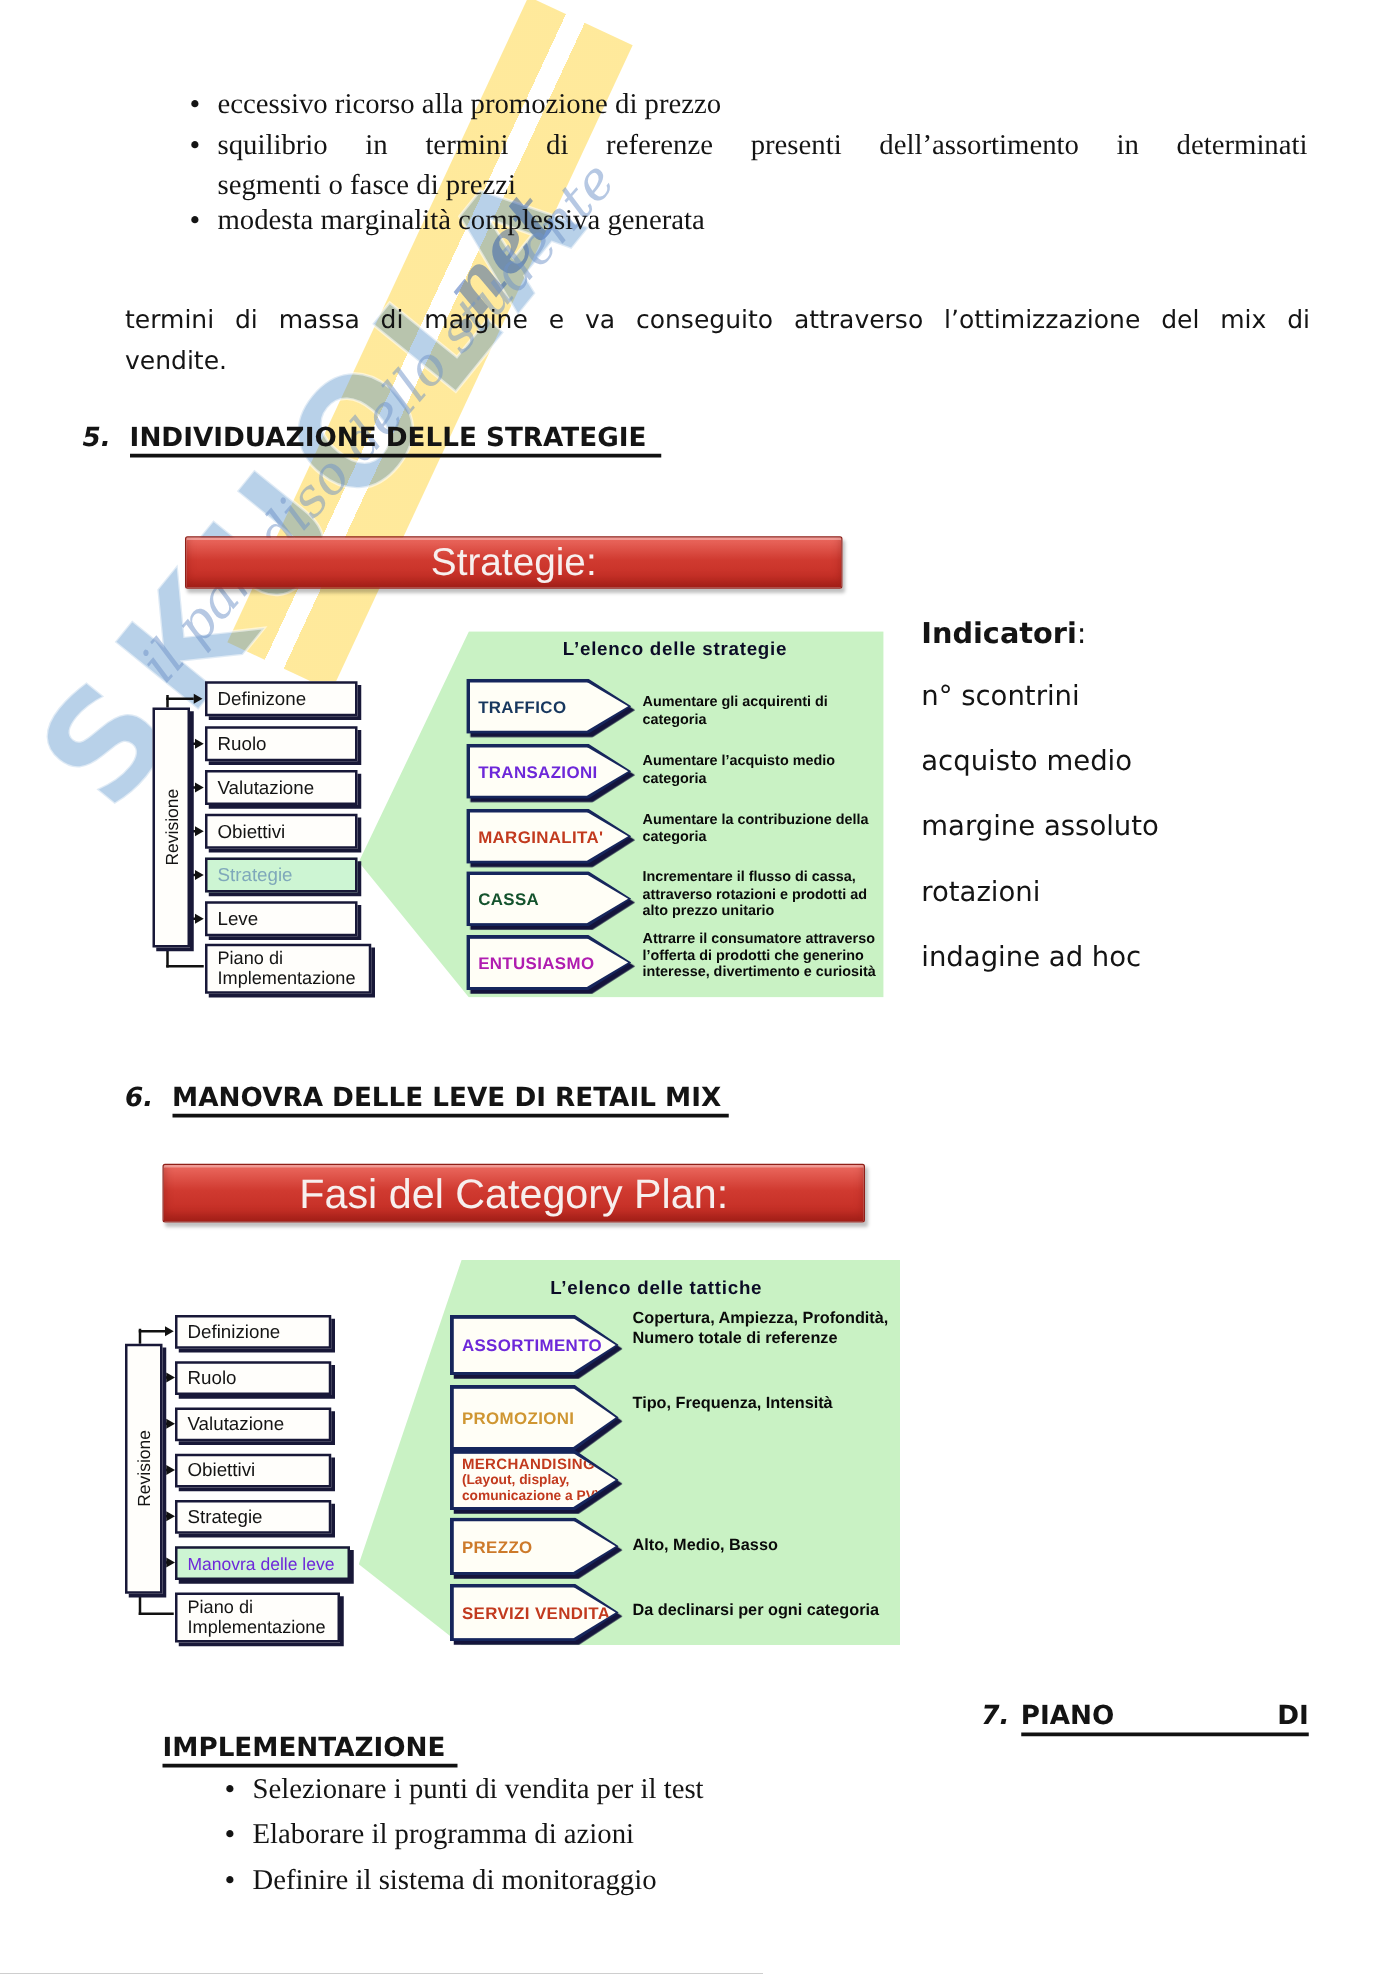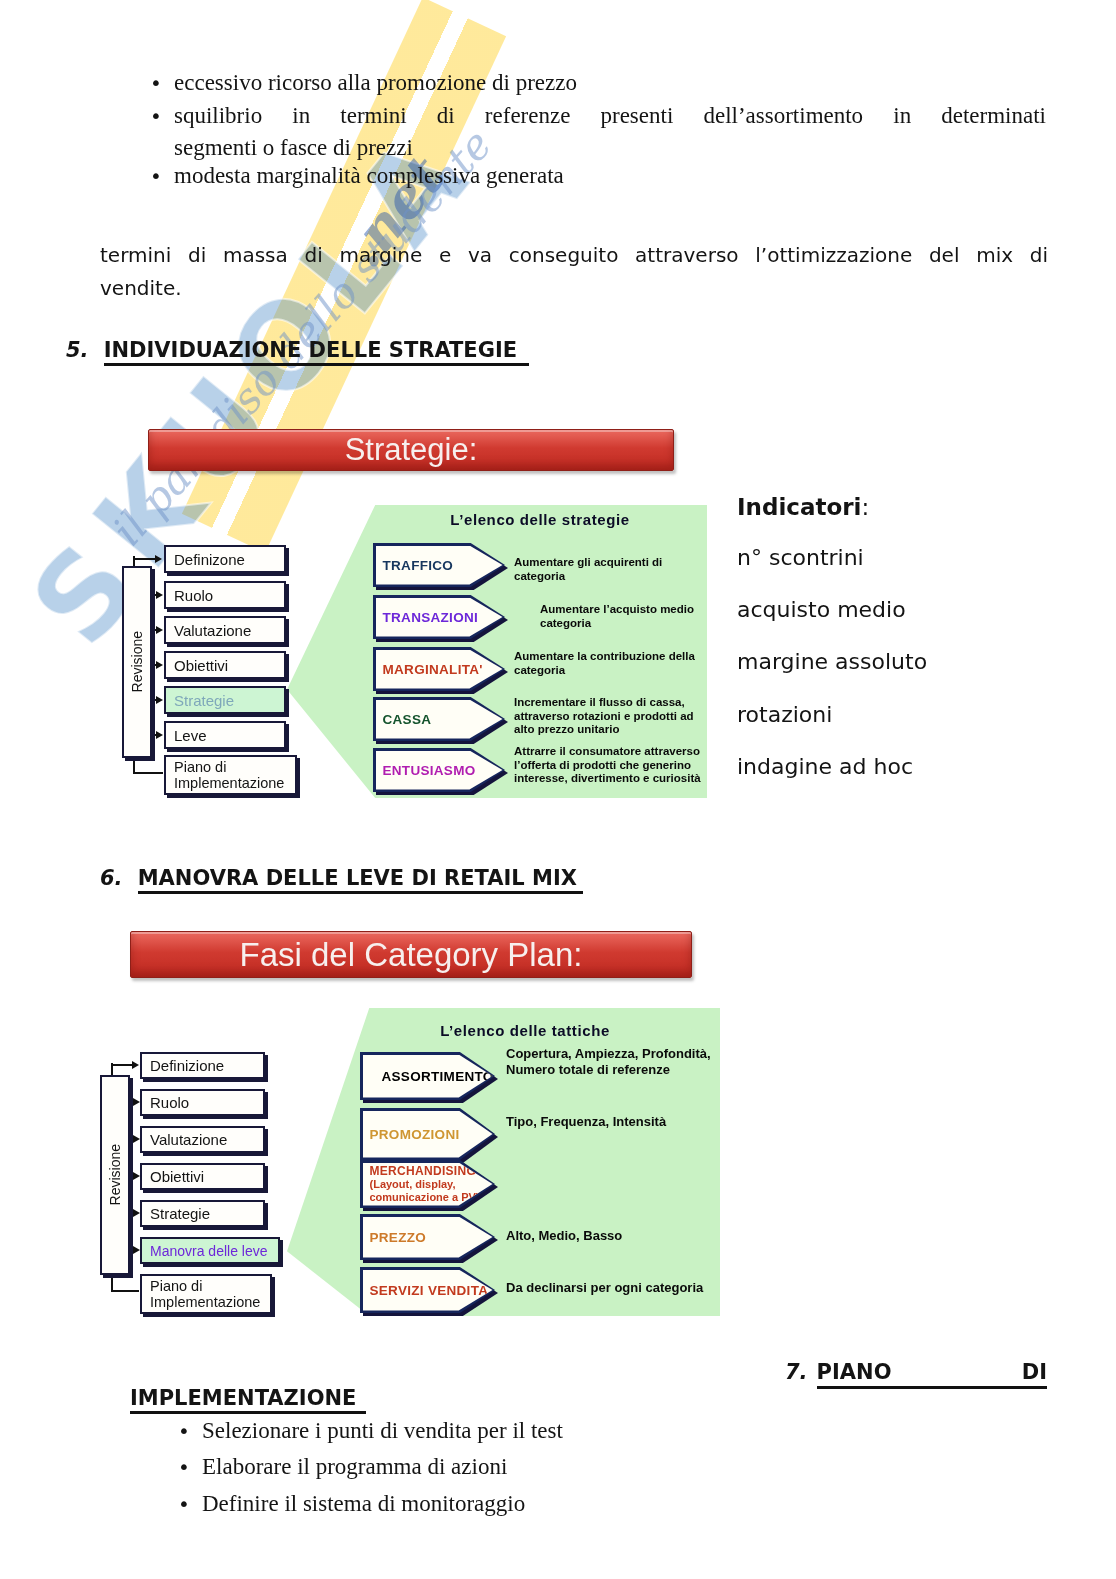--- a/index.html
+++ b/index.html
@@ -162,21 +162,21 @@
       </div>
   </div>
   <div class="abs sdesc" style="left:514px;top:556px;width:200px;">Aumentare gli acquirenti di categoria</div>
 
   <div class="abs chev" style="left:373px;top:595px;width:132px;height:44px;">
     <div class="chev-shape"></div>
       <div class="chev-white">
         <span class="chev-label" style="color: #6d28d9;">TRANSAZIONI</span>
       </div>
   </div>
-  <div class="abs sdesc" style="left:514px;top:603px;width:205px;margin-left:26px;">Aumentare l’acquisto medio categoria</div>
+  <div class="abs sdesc" style="left:514px;top:603px;width:205px;">Aumentare l’acquisto medio categoria</div>
 
   <div class="abs chev" style="left:373px;top:647px;width:132px;height:44px;">
     <div class="chev-shape"></div>
       <div class="chev-white">
         <span class="chev-label" style="color: rgb(194, 58, 30);">MARGINALITA'</span>
       </div>
   </div>
   <div class="abs sdesc" style="left:514px;top:650px;width:200px;">Aumentare la contribuzione  della categoria</div>
 
   <div class="abs chev" style="left:373px;top:697px;width:132px;height:44px;">
@@ -253,21 +253,21 @@
   <div class="abs fbox" style="left:140px;top:1274px;width:132px;height:40px;">
     <span class="two">
         <span>Piano di</span>
         <span>Implementazione</span>
       </span>
   </div>
 
   <div class="abs chev" style="left:360px;top:1052px;width:135px;height:48px;">
     <div class="chev-shape"></div>
       <div class="chev-white">
-        <span class="chev-label" style="color: #000000; margin-left: 12px;">ASSORTIMENTO</span>
+        <span class="chev-label" style="color: #6d28d9;">ASSORTIMENTO</span>
       </div>
   </div>
   <div class="abs tdesc" style="left:506px;top:1046px;width:225px;">Copertura, Ampiezza, Profondità, Numero totale di referenze</div>
 
   <div class="abs chev" style="left:360px;top:1108px;width:135px;height:52px;">
     <div class="chev-shape"></div>
       <div class="chev-white">
         <span class="chev-label" style="color: rgb(207, 150, 50);">PROMOZIONI</span>
       </div>
   </div>

